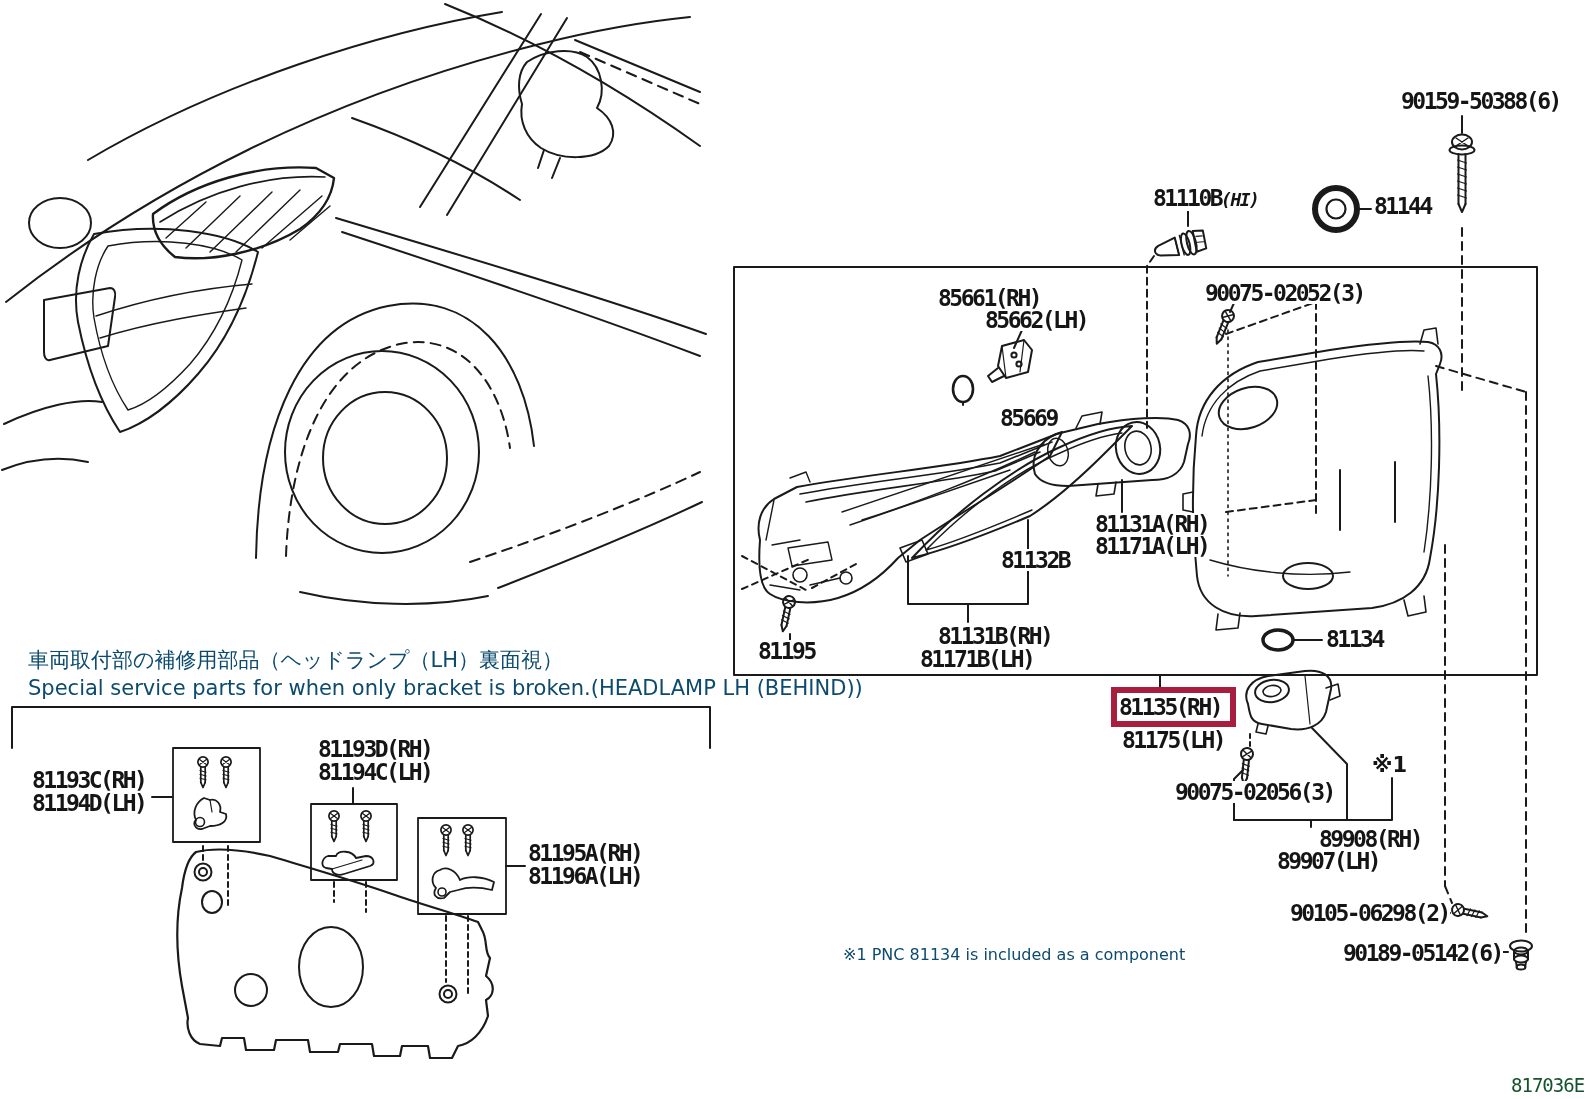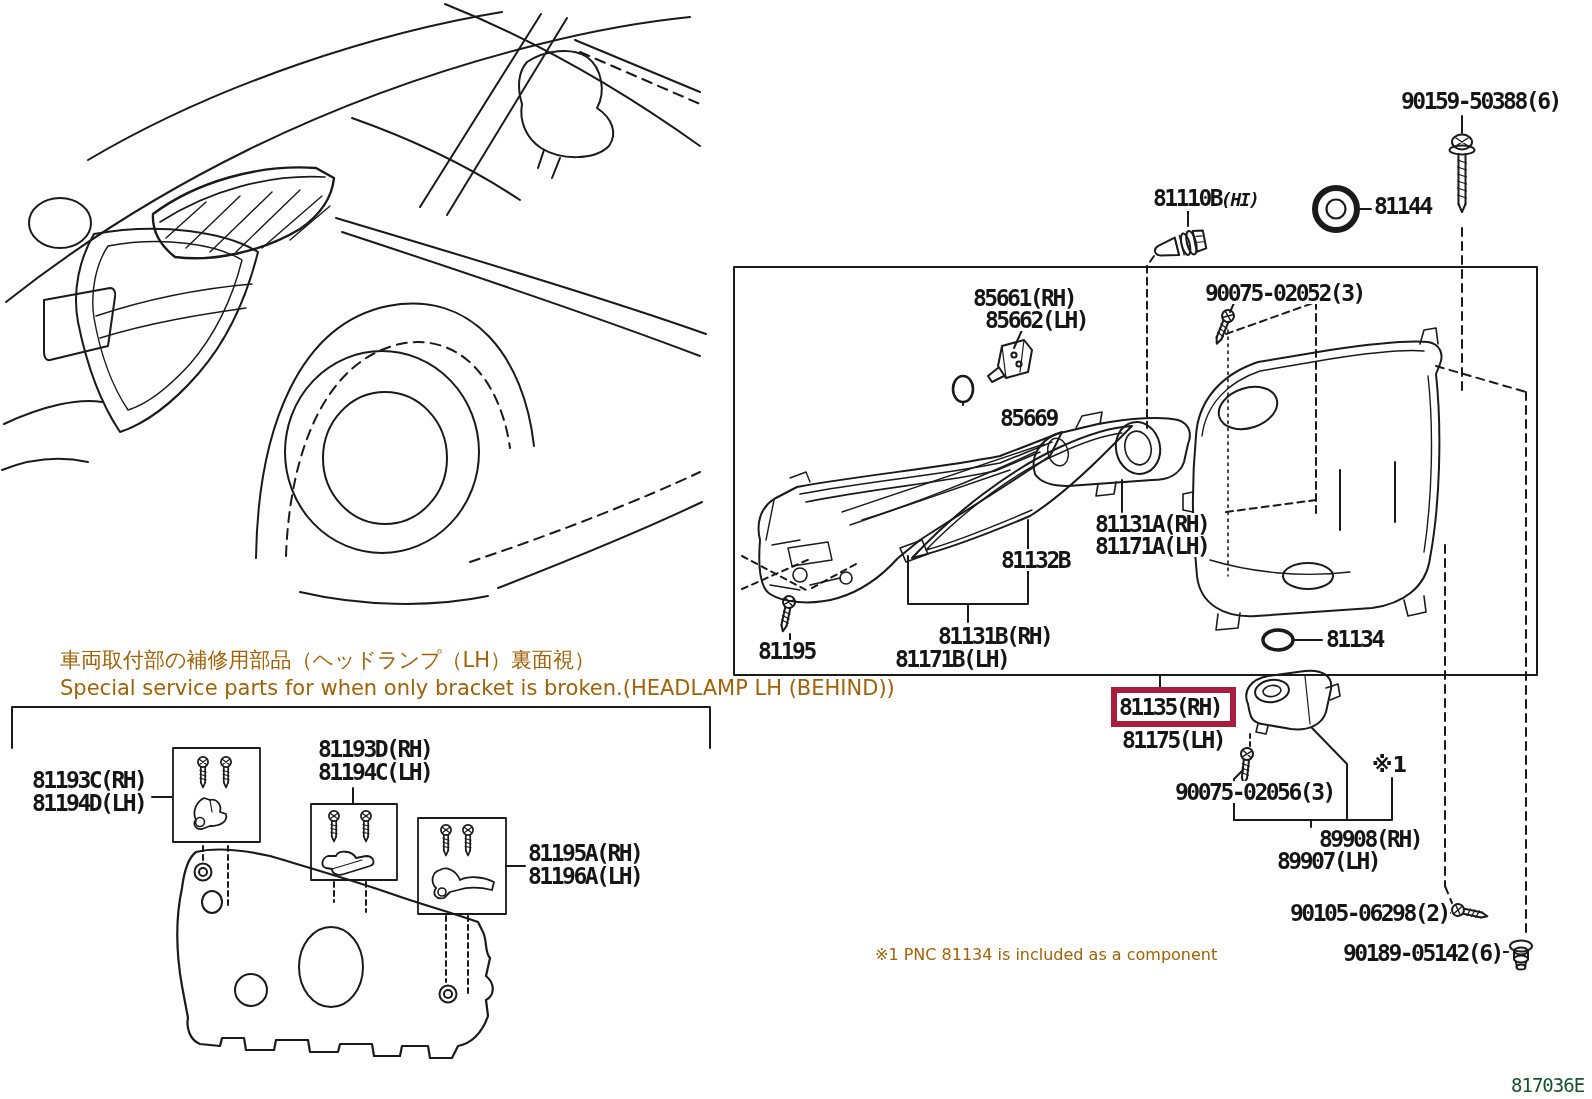--- a/index.html
+++ b/index.html
@@ -2,21 +2,21 @@
 <html><head>
 <meta charset="utf-8">
 <style>
   html,body{margin:0;padding:0;background:#fff;}
   #canvas{position:relative;width:1592px;height:1099px;background:#ffffff;overflow:hidden;
           font-family:"DejaVu Sans Mono",monospace;}
   #lineart{position:absolute;left:0;top:0;}
   .pl{position:absolute;font:700 23px/22px "DejaVu Sans Mono","DejaVu Sans",monospace;
       letter-spacing:-2.5px;color:#151515;white-space:nowrap;background:#fff;padding:0 1px;}
   .pl .sub{font-size:18px;letter-spacing:-1.5px;font-style:italic;}
-  .note{position:absolute;font-family:"DejaVu Sans",sans-serif;color:#a16207;white-space:nowrap;margin-left:32px;}
+  .note{position:absolute;font-family:"DejaVu Sans",sans-serif;color:#0c4a6e;white-space:nowrap;}
   .jp{font-size:21px;}
   .en{font-size:21px;}
   .fn{font-size:16px;}
   .ref{position:absolute;font:700 21px "DejaVu Sans",sans-serif;color:#151515;white-space:nowrap;background:#fff;}
   .pageid{position:absolute;font:400 19px "DejaVu Sans Mono",monospace;letter-spacing:-1px;color:#14532d;}
   .hlbox{position:absolute;left:1111px;top:687px;width:112px;height:28px;border:6px solid #A81E3E;
          background:#fff;display:flex;align-items:center;padding-left:1px;}
   .hlbox .pl{position:static;background:transparent;}
 </style>
 </head>
@@ -284,31 +284,31 @@
       <ellipse cx="331" cy="967" rx="32" ry="40"></ellipse>
       <use href="#gr" transform="translate(448,994)"></use>
     </g>
   </g>
 </svg>
 
 <div class="pl" style="left:1400px;top:90px">90159-50388(6)</div>
 <div class="pl" style="left:1152px;top:187px"><span>81110B</span><span class="sub">(HI)</span></div>
 <div class="pl" style="left:1373px;top:195px">81144</div>
 
-<div class="pl" style="left:972px;top:287px">85661(RH)</div>
+<div class="pl" style="left:937px;top:287px">85661(RH)</div>
 <div class="pl" style="left:984px;top:309px">85662(LH)</div>
 <div class="pl" style="left:1204px;top:282px">90075-02052(3)</div>
 <div class="pl" style="left:999px;top:407px">85669</div>
 
 <div class="pl" style="left:1094px;top:513px">81131A(RH)</div>
 <div class="pl" style="left:1094px;top:535px">81171A(LH)</div>
 <div class="pl" style="left:1000px;top:549px">81132B</div>
 <div class="pl" style="left:757px;top:640px">81195</div>
 <div class="pl" style="left:937px;top:625px">81131B(RH)</div>
-<div class="pl" style="left:894px;top:648px">81171B(LH)</div>
+<div class="pl" style="left:919px;top:648px">81171B(LH)</div>
 <div class="pl" style="left:1325px;top:628px">81134</div>
 
 <div class="hlbox">
   <div class="pl">81135(RH)</div>
 </div>
 <div class="pl" style="left:1121px;top:729px">81175(LH)</div>
 <div class="pl" style="left:1174px;top:781px">90075-02056(3)</div>
 <div class="ref" style="left:1372px;top:753px">※1</div>
 <div class="pl" style="left:1318px;top:828px">89908(RH)</div>
 <div class="pl" style="left:1276px;top:850px">89907(LH)</div>

